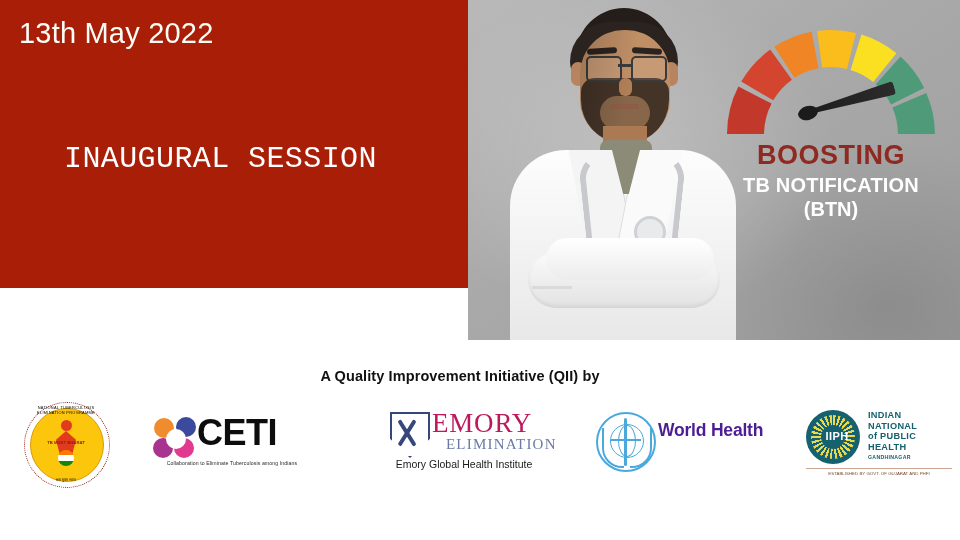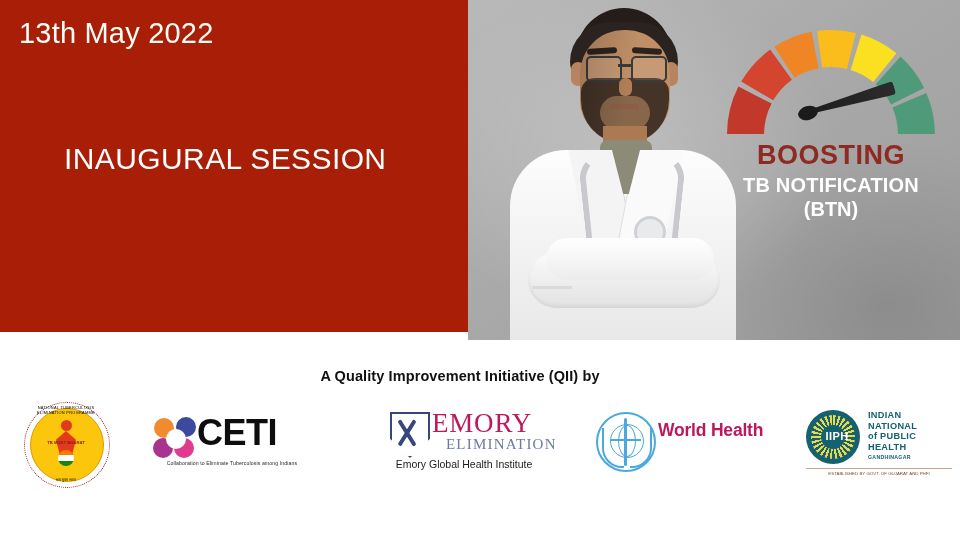--- a/index.html
+++ b/index.html
@@ -1,25 +1,25 @@
 <!DOCTYPE html>
 <html><head>
 <meta charset="utf-8">
 <style>
   html,body{margin:0;padding:0;background:#fff;}
   body{width:960px;height:540px;overflow:hidden;font-family:"Liberation Sans",sans-serif;}
   .slide{position:relative;width:960px;height:540px;background:#ffffff;}
 
   
   .top-band{position:absolute;left:0;top:0;width:960px;height:340px;}
-  .red-panel{position:absolute;left:0;top:0;width:468px;height:332px;background:#a81e06;}
+  .red-panel{position:absolute;left:0;top:0;width:468px;height:288px;background:#a81e06;}
   .date-text{position:absolute;left:19px;top:16px;font-size:29px;line-height:34px;
     color:#fdfdf8;font-family:"Liberation Sans",sans-serif;font-weight:400;letter-spacing:.2px;}
   .session-text{position:absolute;left:64px;top:141px;font-size:30px;line-height:36px;
-    color:#ffffff;font-weight:400;letter-spacing:.4px;font-family:Liberation Sans, sans-serif;}
+    color:#ffffff;font-weight:400;letter-spacing:.4px;font-family:Liberation Mono, monospace;}
 
   
   .photo{position:absolute;left:468px;top:0;width:492px;height:340px;overflow:hidden;
     background:linear-gradient(145deg,#b9b9b9 0%,#a9a9a9 45%,#9d9d9d 100%);}
   .photo-vig{position:absolute;inset:0;
     background:radial-gradient(ellipse 70% 80% at 32% 45%, rgba(255,255,255,.22), rgba(0,0,0,0) 62%),
                radial-gradient(ellipse 60% 70% at 85% 90%, rgba(0,0,0,.12), rgba(0,0,0,0) 70%);}
 
   
   .doc{position:absolute;left:20px;top:0;width:270px;height:340px;}
@@ -146,21 +146,21 @@
     border:2px solid #4aa8dd;background:#fff;}
   .who-globe{position:absolute;left:12px;top:10px;width:32px;height:32px;border-radius:50%;
     border:1.5px solid #4aa8dd;}
   .who-m2{position:absolute;left:13px;top:25px;width:30px;height:1.5px;background:#4aa8dd;}
   .who-m3{position:absolute;left:20px;top:11px;width:16px;height:30px;border:1.5px solid #4aa8dd;border-radius:50%;}
   .who-rod{position:absolute;left:26px;top:4px;width:3px;height:48px;background:#4aa8dd;border-radius:2px;}
   .who-laurel-l{position:absolute;left:4px;top:14px;width:20px;height:38px;border:2px solid #4aa8dd;
     border-radius:0 0 0 20px;border-top:none;border-right:none;}
   .who-laurel-r{position:absolute;left:32px;top:14px;width:20px;height:38px;border:2px solid #4aa8dd;
     border-radius:0 0 20px 0;border-top:none;border-left:none;}
-  .who-word{position:absolute;left:62px;top:8px;font-size:17.5px;font-weight:bold;color:#be185d;
+  .who-word{position:absolute;left:62px;top:8px;font-size:17.5px;font-weight:bold;color:#4c1d95;
     line-height:20px;letter-spacing:-.2px;}
 
   
   .iiph{left:806px;top:8px;width:146px;height:76px;}
   .ii-circ{position:absolute;left:0;top:4px;width:54px;height:54px;border-radius:50%;background:#156170;}
   .ii-burst{position:absolute;left:5px;top:9px;width:44px;height:44px;border-radius:50%;
     background:repeating-conic-gradient(#e8d84a 0deg 7deg,#156170 7deg 14deg);}
   .ii-hole{position:absolute;left:15px;top:19px;width:24px;height:24px;border-radius:50%;background:#156170;}
   .ii-abbr{position:absolute;left:0;top:24px;width:62px;text-align:center;font-size:11px;font-weight:bold;
     color:#ffffff;letter-spacing:.4px;}

